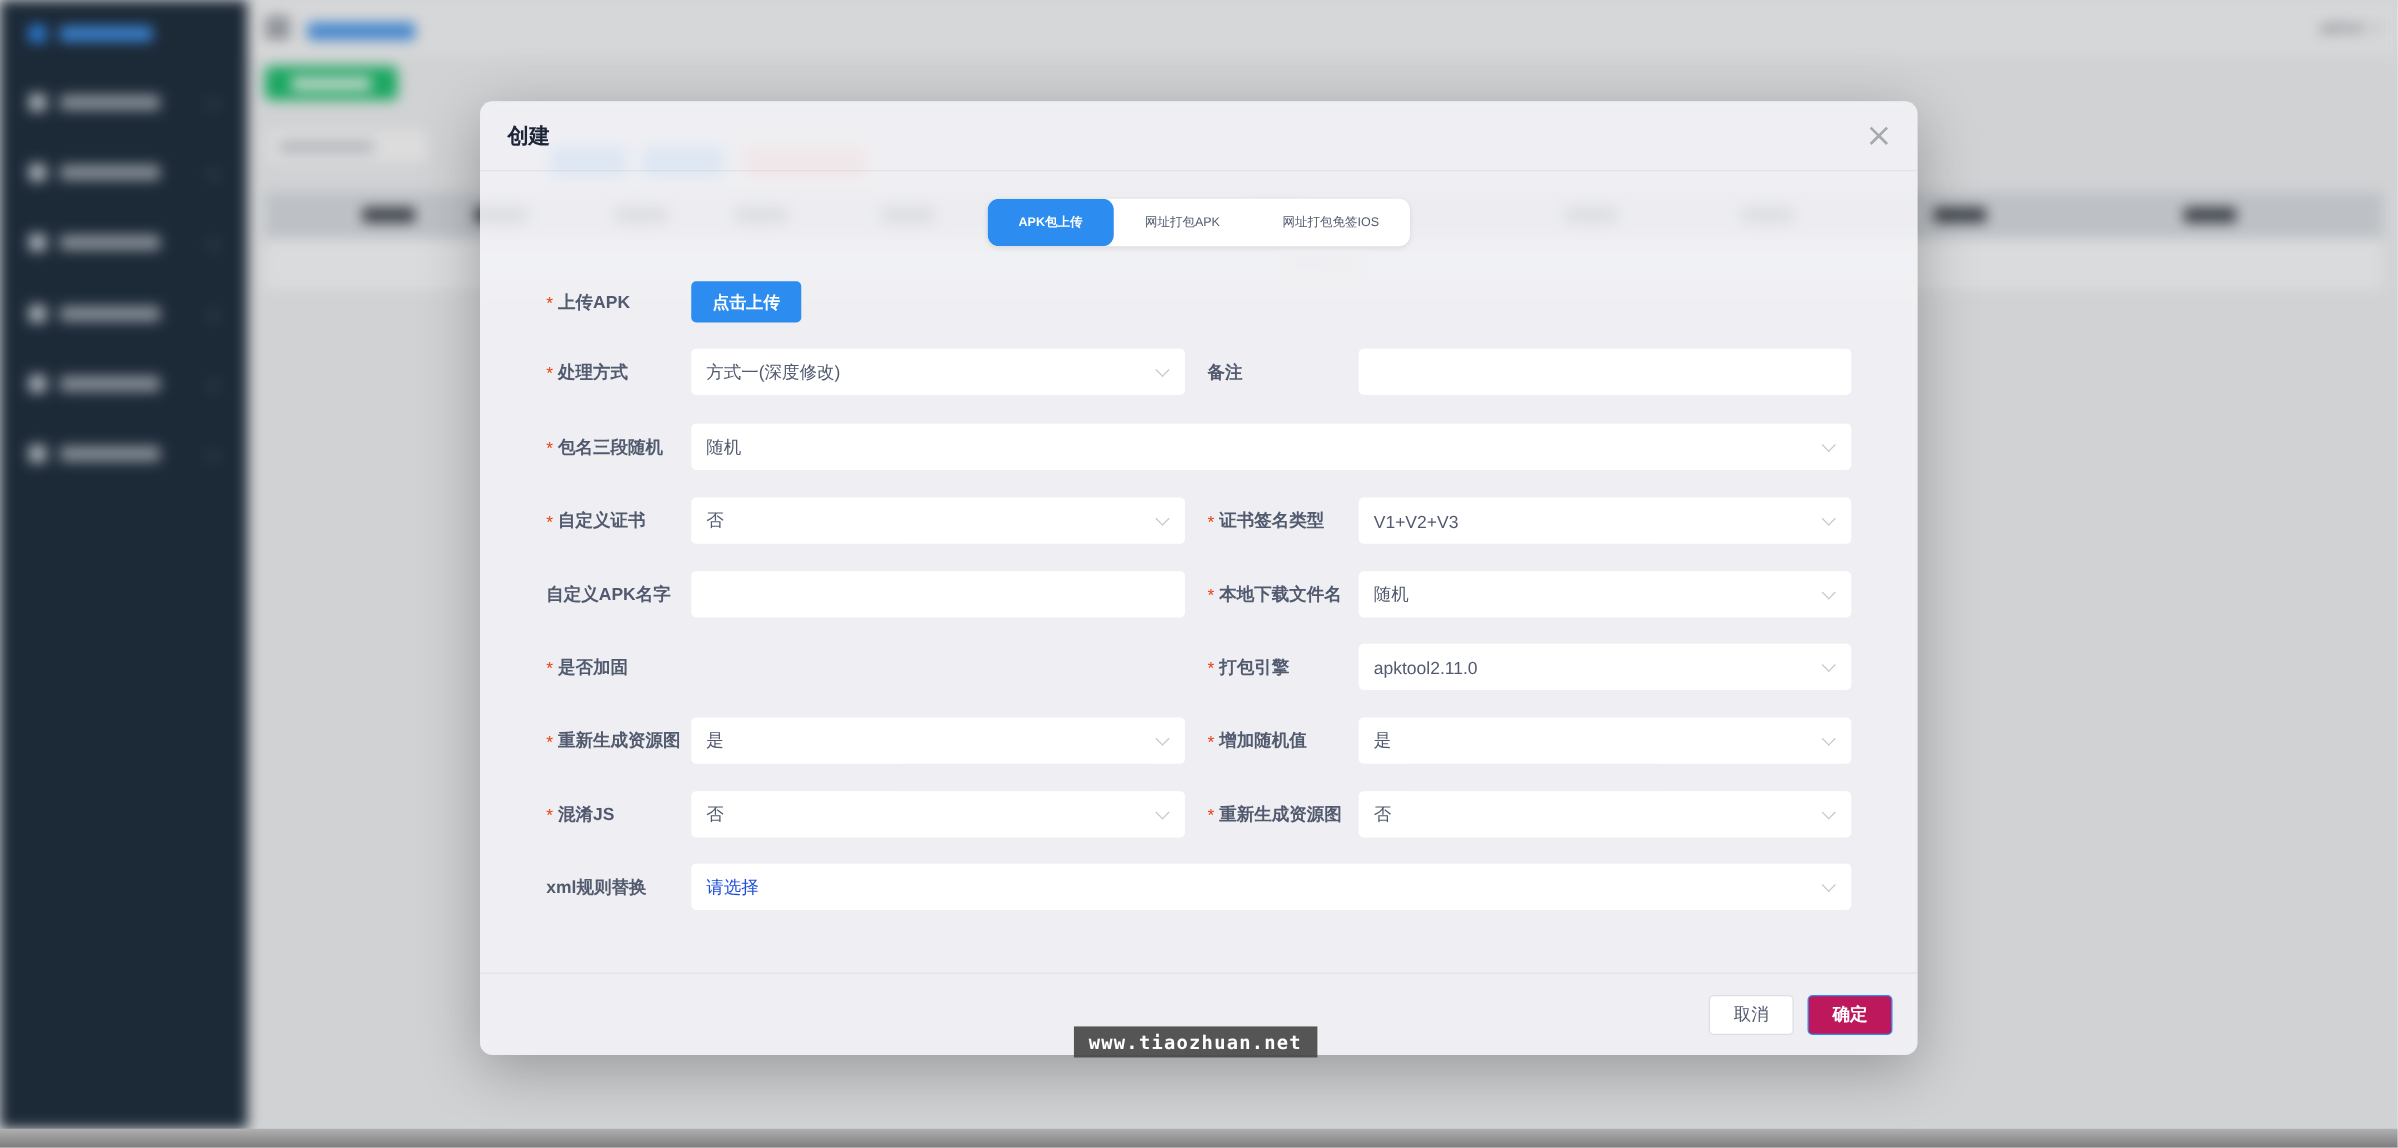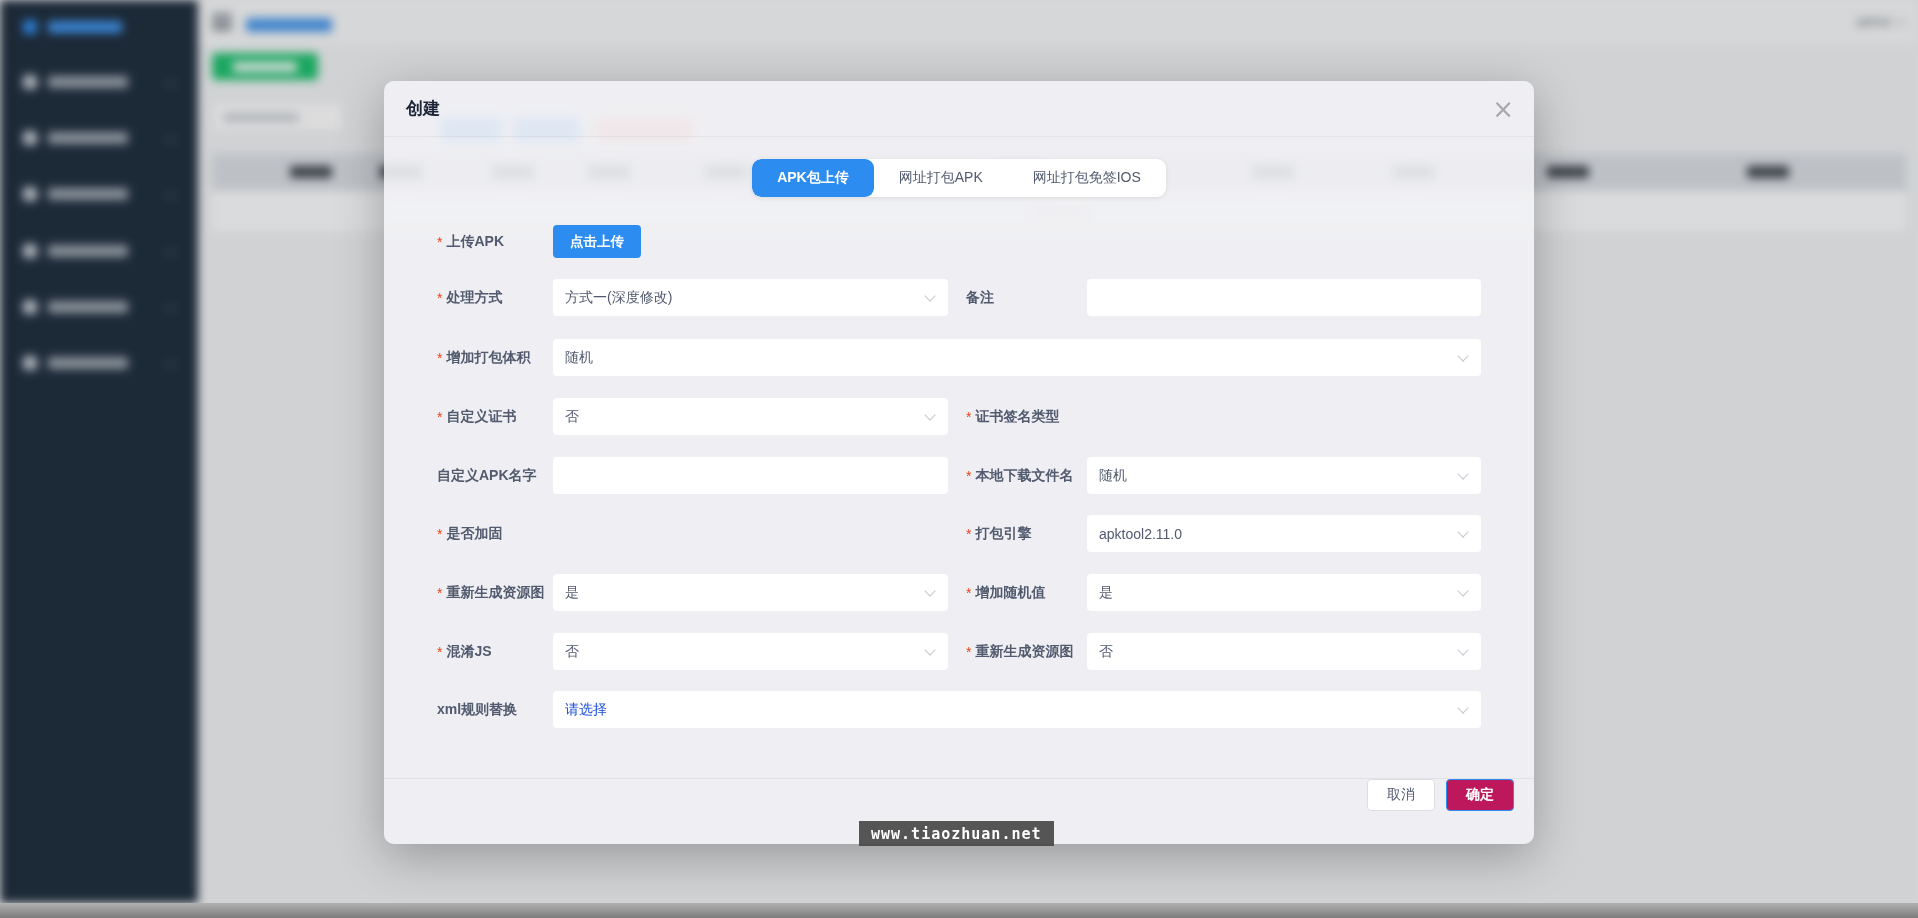--- a/index.html
+++ b/index.html
@@ -56,21 +56,21 @@
            background:rgba(243,244,247,0.87); border-radius:10px;
            box-shadow:0 12px 48px rgba(0,0,0,0.28); backdrop-filter:blur(3px); }
   .m-header { position:absolute; left:0; top:0; right:0; height:56px; display:flex; align-items:center;
               padding:0 20px 0 22px; border-bottom:1px solid rgba(0,0,0,0.05);justify-content:space-between; }
   .m-title { font-size:17px; font-weight:bold; color:#1c2438; }
   .m-close { margin-left:auto; font-size:26px; line-height:20px; color:#a6a9ad; cursor:pointer;
              font-weight:400; font-family:"DejaVu Sans",sans-serif; }
 
   .tabs-wrap { position:absolute; left:0; top:78px; width:100%; display:flex; justify-content:center; }
   .tabs { display:inline-flex; background:#fff; border-radius:9px; box-shadow:0 1px 4px rgba(0,0,0,0.10); overflow:hidden; }
-  .tab { height:38px; display:flex; align-items:center; padding:0 25px; font-size:14px; color:#515a6e; cursor:pointer; }
+  .tab { height:38px; display:flex; align-items:center; padding:0 25px; font-size:10px; color:#515a6e; cursor:pointer; }
   .tab.active { background:#2d8cf0; color:#fff; border-radius:9px; font-weight:600; }
 
   .form { position:absolute; left:53px; top:0; width:1044px; height:100%; }
   .row { position:absolute; left:0; width:1044px; height:37px; }
   .lbl { position:absolute; height:37px; display:flex; align-items:center;
          font-size:14px; font-weight:600; color:#515a6e; white-space:nowrap; }
   .lbl.req::before { content:"*"; color:#ed4014; font-weight:400; margin-right:4px; }
   .lbl-l { left:0; }
   .lbl-r { left:529px; }
   .ctl { position:absolute; height:37px; background:#fff; border-radius:4px;
@@ -82,21 +82,21 @@
   .sel::after { content:""; position:absolute; right:14px; top:13px; width:7px; height:7px;
                 border-right:1.5px solid #c5c8ce; border-bottom:1.5px solid #c5c8ce; transform:rotate(45deg); }
   .ph { color:#1d4ed8; }
   .upload-btn { position:absolute; left:116px; top:2px; height:33px; padding:0 17px;
                 background:#2d8cf0; color:#fff; border:none; border-radius:4px;
                 font-size:13.5px; font-weight:600; display:flex; align-items:center; cursor:pointer;
                 font-family:inherit; }
 
   .m-footer { position:absolute; left:0; bottom:0; right:0; height:66px;
               border-top:1px solid rgba(0,0,0,0.06);
-              display:flex; justify-content:flex-end; gap:11px; padding-right:20px; }
+              display:flex; align-items:center; justify-content:flex-end; gap:11px; padding-right:20px; }
   .btn { height:32px; padding:0 19px; border-radius:4px; font-size:14px; display:flex; align-items:center;
          cursor:pointer; font-family:inherit; }
   .btn-cancel { background:#fff; border:1px solid #dcdee2; color:#515a6e; }
   .btn-ok { background:#be185d; border:1px solid #2d8cf0; color:#fff; font-weight:600; }
 
   .watermark { position:absolute; left:859px; top:821px; height:25px; padding:0 12px;
                background:rgba(72,72,72,0.92); color:#fff; display:flex; align-items:center;
                font-family:"DejaVu Sans Mono",monospace; font-size:15px; font-weight:bold; letter-spacing:1px;
                z-index:20; }
 </style>
@@ -208,32 +208,35 @@
       <div class="ctl ctl-l sel">
         <span>方式一(深度修改)</span>
       </div>
       <span class="lbl lbl-r">备注</span>
       <div class="ctl ctl-r">
         <span></span>
       </div>
     </div>
 
     <div class="row" style="top:258px">
-      <span class="lbl lbl-l req">增加打包体积</span>
+      <span class="lbl lbl-l req">包名三段随机</span>
       <div class="ctl ctl-w sel">
         <span>随机</span>
       </div>
     </div>
 
     <div class="row" style="top:317px">
       <span class="lbl lbl-l req">自定义证书</span>
       <div class="ctl ctl-l sel">
         <span>否</span>
       </div>
       <span class="lbl lbl-r req">证书签名类型</span>
+      <div class="ctl ctl-r sel">
+        <span>V1+V2+V3</span>
+      </div>
     </div>
 
     <div class="row" style="top:376px">
       <span class="lbl lbl-l">自定义APK名字</span>
       <div class="ctl ctl-l">
         <span></span>
       </div>
       <span class="lbl lbl-r req">本地下载文件名</span>
       <div class="ctl ctl-r sel">
         <span>随机</span>

